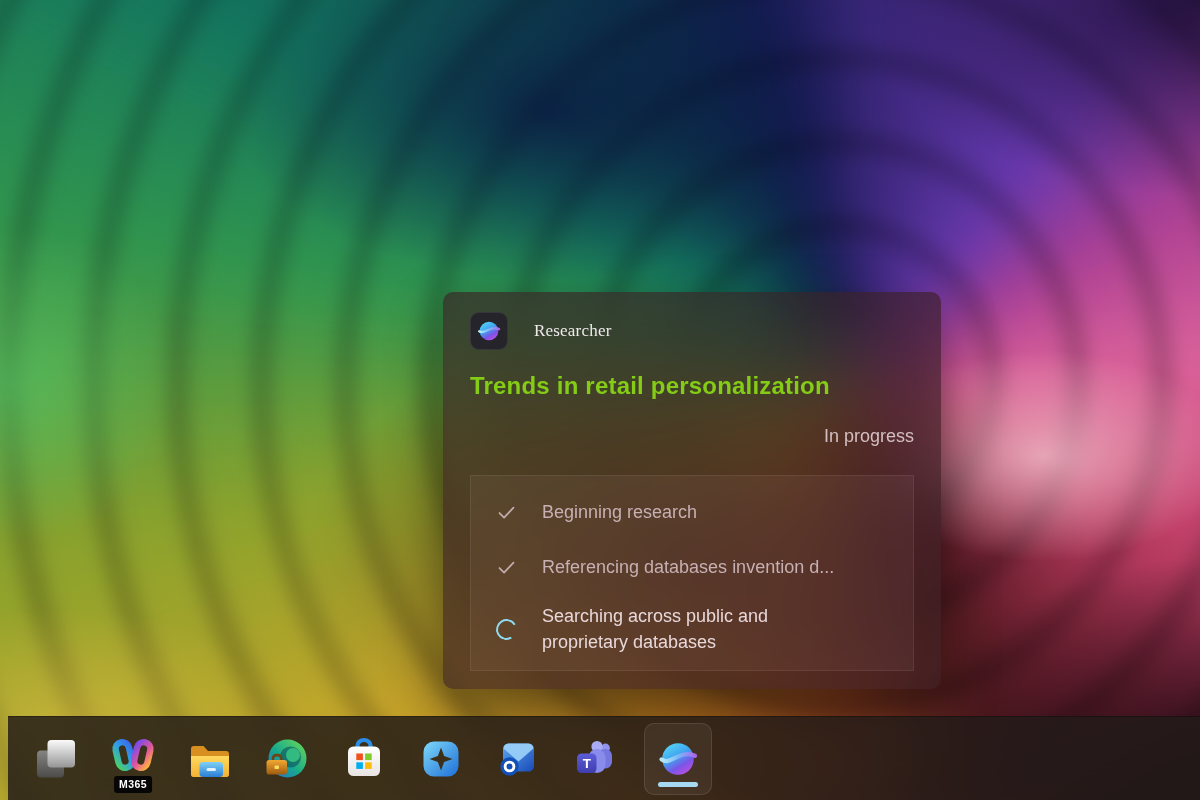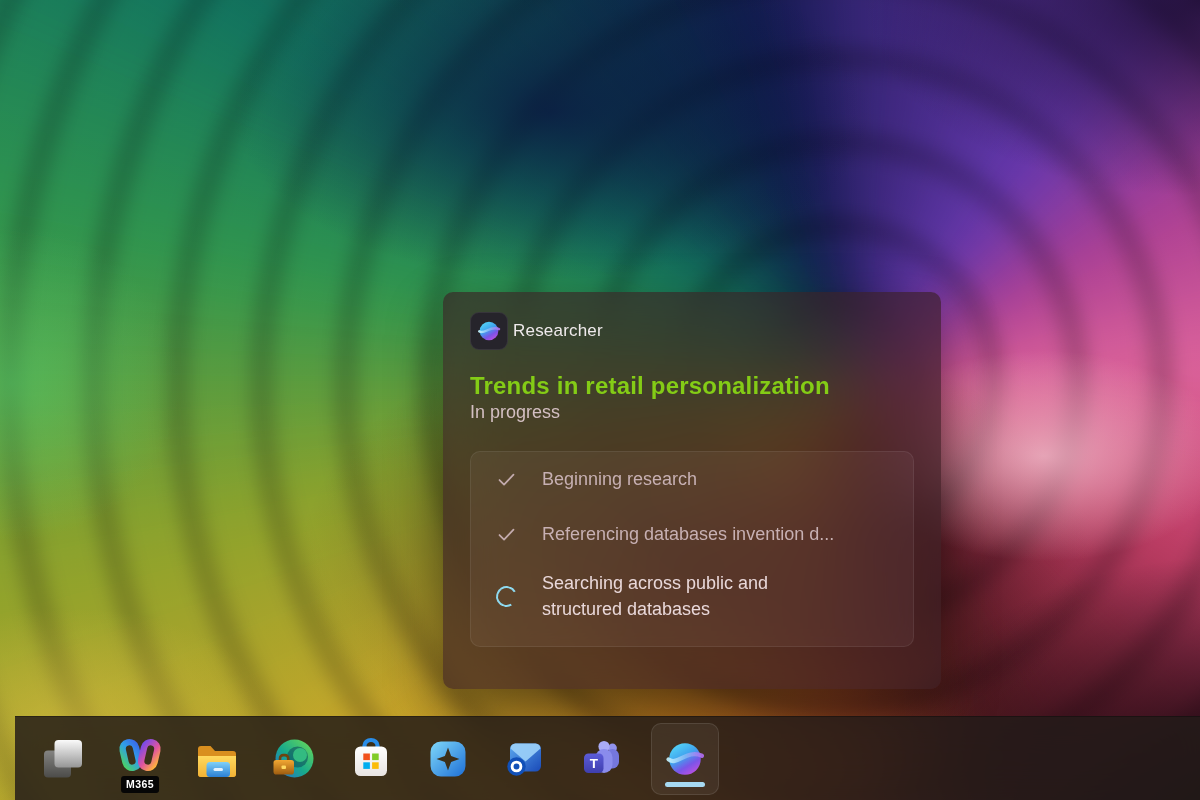--- a/index.html
+++ b/index.html
@@ -43,54 +43,54 @@
   
   .card {
     position:absolute; left:443px; top:292px; width:498px; height:397px;
     border-radius:10px; padding:20px 27px 24px;
     background:rgba(56,31,36,0.66);
     backdrop-filter:blur(30px) saturate(1.05);
     -webkit-backdrop-filter:blur(30px) saturate(1.05);
     box-shadow:0 22px 55px rgba(0,0,0,0.45);
     color:#fff;
   }
-  .card-header { display:flex; align-items:center; gap:5px; }
+  .card-header { display:flex; align-items:center; gap:26px;font-family:Liberation Serif, serif; }
   .icon-tile {
     width:38px; height:38px; border-radius:9px; background:#26242b;
     border:1px solid rgba(255,255,255,0.08);
     display:grid; place-items:center; flex:0 0 auto;
   }
   .app-name { font-size:17px; color:#efeaec; letter-spacing:.2px; }
   .card-title { margin-top:22px; font-size:24px; font-weight:700; color:#84cc16; letter-spacing:.2px; }
-  .card-status { margin-top:2px; font-size:18px; color:#d3bfc2; }
+  .card-status { margin-top:26px; font-size:18px; color:#d3bfc2;text-align:right; }
 
   .steps-panel {
-    margin-top:28px; height:196px; border-radius:10px;
+    margin-top:28px; height:196px; border-radius:1px;
     background:rgba(255,240,240,0.05);
     border:1px solid rgba(255,255,255,0.07);
-    padding:0 18px 9px 24px;
+    padding:9px 18px 9px 24px;
   }
   .step { display:flex; align-items:center; gap:25px; min-height:55px; }
   .step.current { min-height:68px; }
   .step-ic { width:22px; display:flex; justify-content:center; align-items:center; flex:0 0 auto; color:#c3abae; }
   .step-label { font-size:18px; line-height:1.45; color:#c7b0b3; white-space:nowrap; }
   .step.current .step-label { color:#e9d8da; white-space:normal; max-width:296px; }
 
   .spinner {
     width:21px; height:21px; border-radius:50%;
     border:2.6px solid transparent;
     border-top-color:#8edaf0; border-left-color:#8edaf0; border-bottom-color:#8edaf0;
     transform:rotate(15deg);
     animation:spin 1.2s linear infinite;
   }
   @keyframes spin { to { transform:rotate(375deg); } }
 
   
   .taskbar {
-    position:absolute; left:15px; right:0; bottom:0; height:84px;
+    position:absolute; left:8px; right:0; bottom:0; height:84px;
     background:rgba(34,27,25,0.84);
     backdrop-filter:blur(24px) saturate(1.1);
     -webkit-backdrop-filter:blur(24px) saturate(1.1);
     border-top:1px solid rgba(0,0,0,0.28);
     display:flex; align-items:center; gap:21px; padding-left:20px;
   }
   .tb-btn {
     width:56px; height:72px; border-radius:10px; position:relative;
     display:grid; place-items:center; background:transparent; border:none; cursor:pointer;
   }
@@ -280,21 +280,21 @@
         <svg width="21" height="21" viewBox="0 0 24 24">
             <use href="#sym-check"></use>
           </svg>
       </span>
       <span class="step-label">Referencing databases invention d...</span>
     </div>
     <div class="step current">
       <span class="step-ic">
         <span class="spinner"></span>
       </span>
-      <span class="step-label">Searching across public and structured databases</span>
+      <span class="step-label">Searching across public and proprietary databases</span>
     </div>
   </div>
 </section>
 
 <footer class="taskbar">
   <button class="tb-btn">
     <svg class="app-icon">
         <use href="#sym-taskview"></use>
       </svg>
   </button>

